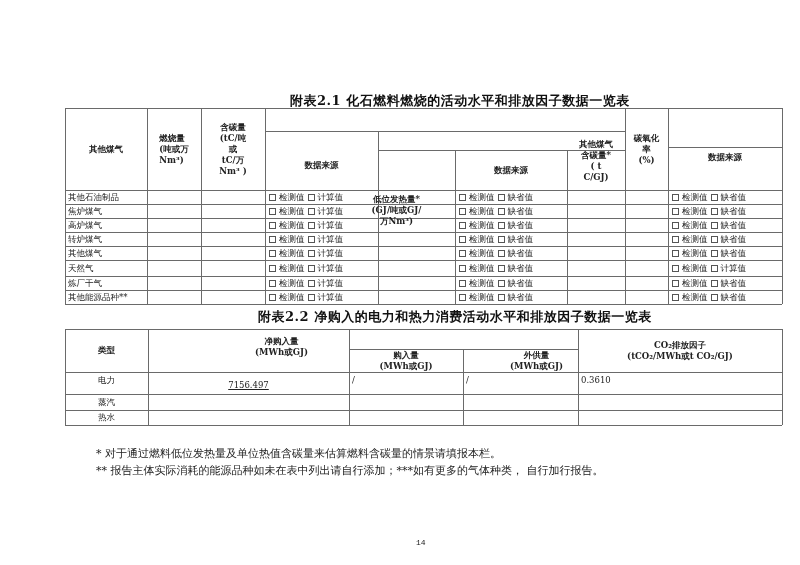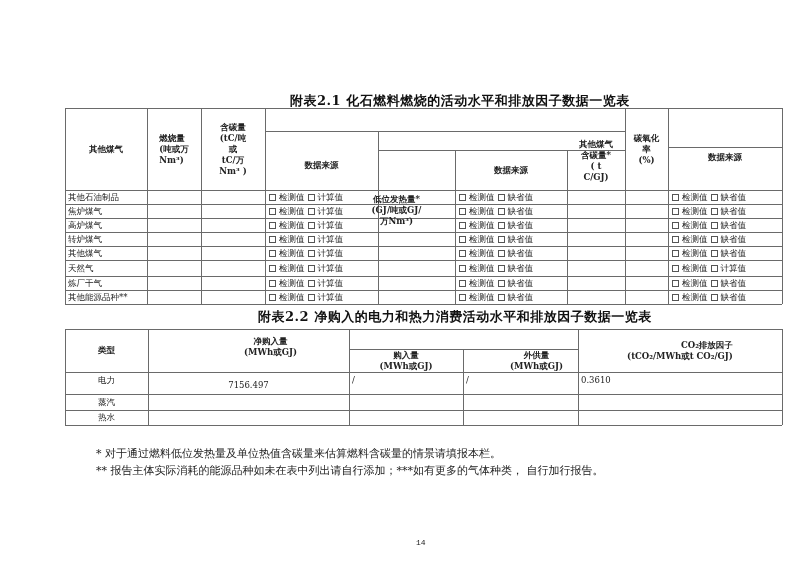--- a/index.html
+++ b/index.html
@@ -252,39 +252,39 @@
   <div class="vl" style="left:65px; top:329px; height:96px;"></div>
   <div class="vl" style="left:148px; top:329px; height:96px;"></div>
   <div class="vl" style="left:349px; top:329px; height:96px;"></div>
   <div class="vl" style="left:463px; top:349px; height:76px;"></div>
   <div class="vl" style="left:578px; top:329px; height:96px;"></div>
   <div class="vl" style="left:782px; top:329px; height:96px;"></div>
 
   <div class="cell hdr" style="left:65px; top:329px; width:83px; height:43px;">
       <span>类型</span>
     </div>
-  <div class="cell hdr" style="left:152px; top:329px; width:201px; height:36px;padding-left:36px;">
+  <div class="cell hdr" style="left:163px; top:329px; width:201px; height:36px;padding-left:36px;">
       <span style="white-space:pre-line;">净购入量
 (MWh或GJ)</span>
     </div>
   <div class="cell hdr" style="left:349px; top:349px; width:114px; height:23px;">
       <span style="white-space:pre-line;">购入量
 (MWh或GJ)</span>
     </div>
   <div class="cell hdr" style="left:479px; top:349px; width:115px; height:23px;">
       <span style="white-space:pre-line;">外供量
 (MWh或GJ)</span>
     </div>
   <div class="cell hdr" style="left:578px; top:329px; width:204px; height:43px;">
-      <span style="white-space:pre-line;text-align:right;">CO₂排放因子
+      <span style="white-space:pre-line;">CO₂排放因子
 (tCO₂/MWh或t CO₂/GJ)</span>
     </div>
 
   <div class="cell" style="left:65px; top:372px; width:83px; height:16px;">电力</div>
-  <div class="cell" style="left:148px; top:376px; width:201px; height:18px;">7156.497</div>
+  <div class="cell" style="left:148px; top:376px; width:201px; height:18px;text-decoration:underline;">7156.497</div>
   <div class="cell left" style="left:349px; top:372px; width:114px; height:16px;">/</div>
   <div class="cell left" style="left:463px; top:372px; width:115px; height:16px;">/</div>
   <div class="cell left" style="left:578px; top:372px; width:204px; height:16px;">0.3610</div>
 
   <div class="cell" style="left:65px; top:394px; width:83px; height:16px;">蒸汽</div>
   <div class="cell" style="left:148px; top:394px; width:201px; height:16px;"></div>
   <div class="cell" style="left:349px; top:394px; width:114px; height:16px;"></div>
   <div class="cell" style="left:463px; top:394px; width:115px; height:16px;"></div>
   <div class="cell" style="left:578px; top:394px; width:204px; height:16px;"></div>
 

